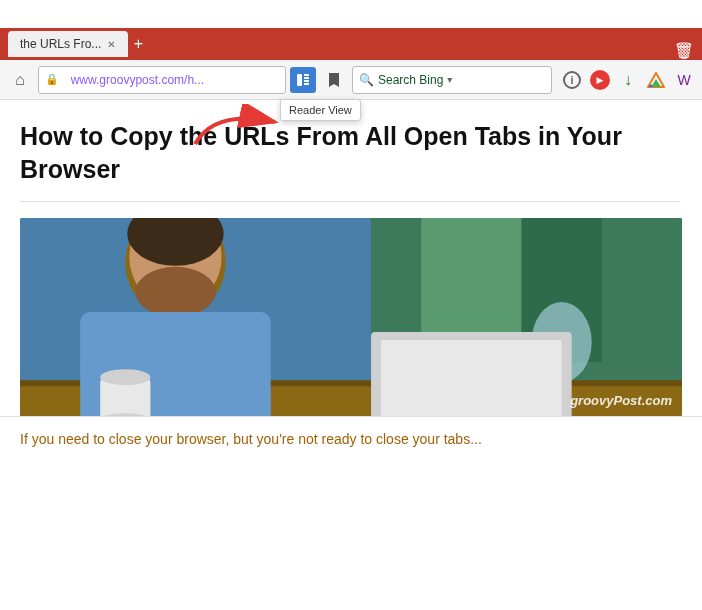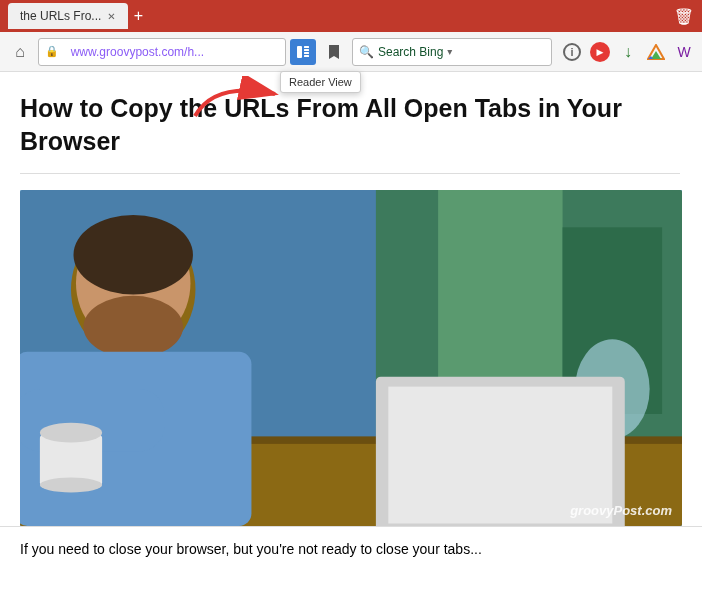--- a/index.html
+++ b/index.html
@@ -3,23 +3,24 @@
   <meta charset="utf-8">
   <style>
     * { margin: 0; padding: 0; box-sizing: border-box; }
     body { width: 702px; height: 610px; overflow: hidden; font-family: Arial, sans-serif; background: #fff; }
 
     
     .title-bar {
       background: #c0392b;
       height: 32px;
       display: flex;
-      align-items: center;
+      align-items: flex-end;
       padding: 0 8px;
       justify-content: space-between;
+      margin-top: 28px;
     }
     .tab-area {
       display: flex;
       align-items: center;
       height: 100%;
     }
     .tab {
       background: #f0f0f0;
       border-radius: 4px 4px 0 0;
       padding: 4px 12px;
@@ -176,21 +177,21 @@
     }
 
     .article-divider {
       border: none;
       border-top: 1px solid #ddd;
       margin-bottom: 16px;
     }
 
     .article-image {
       width: 100%;
-      height: 336px;
+      height: 198px;
       background: linear-gradient(135deg, #4a7ab5 0%, #2c5282 30%, #1a3a5c 60%, #2d6a4f 80%, #74c69d 100%);
       border-radius: 2px;
       overflow: hidden;
       position: relative;
       display: flex;
       align-items: flex-end;
     }
 
     
     .image-scene {
@@ -206,21 +207,21 @@
       right: 10px;
       color: rgba(255,255,255,0.85);
       font-size: 13px;
       font-weight: bold;
       font-style: italic;
     }
 
     .article-text {
       padding: 12px 16px 0 20px;
       font-size: 14px;
-      color: #000000;
+      color: #a16207;
       line-height: 1.5;
       border-top: 1px solid #ddd;
     }
 
     
     .circle-icon {
       width: 18px;
       height: 18px;
       border-radius: 50%;
       border: 2px solid #666;

